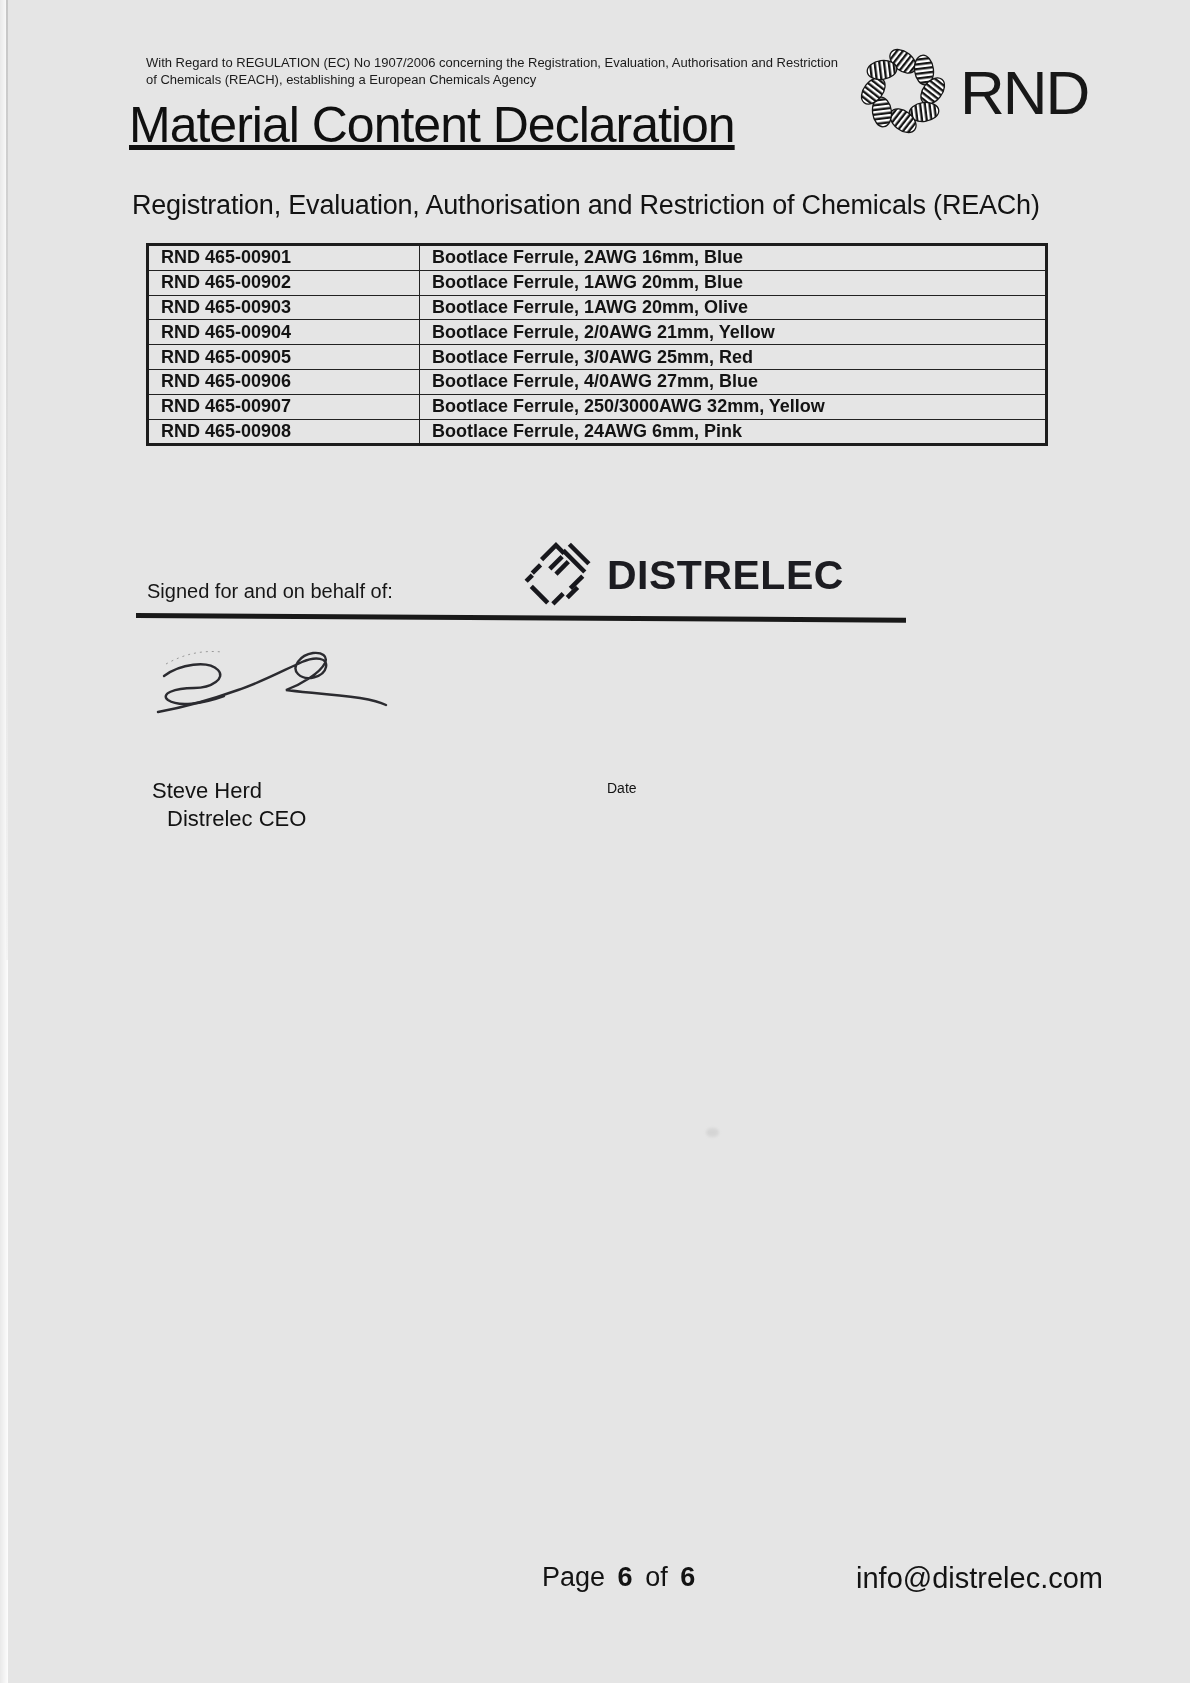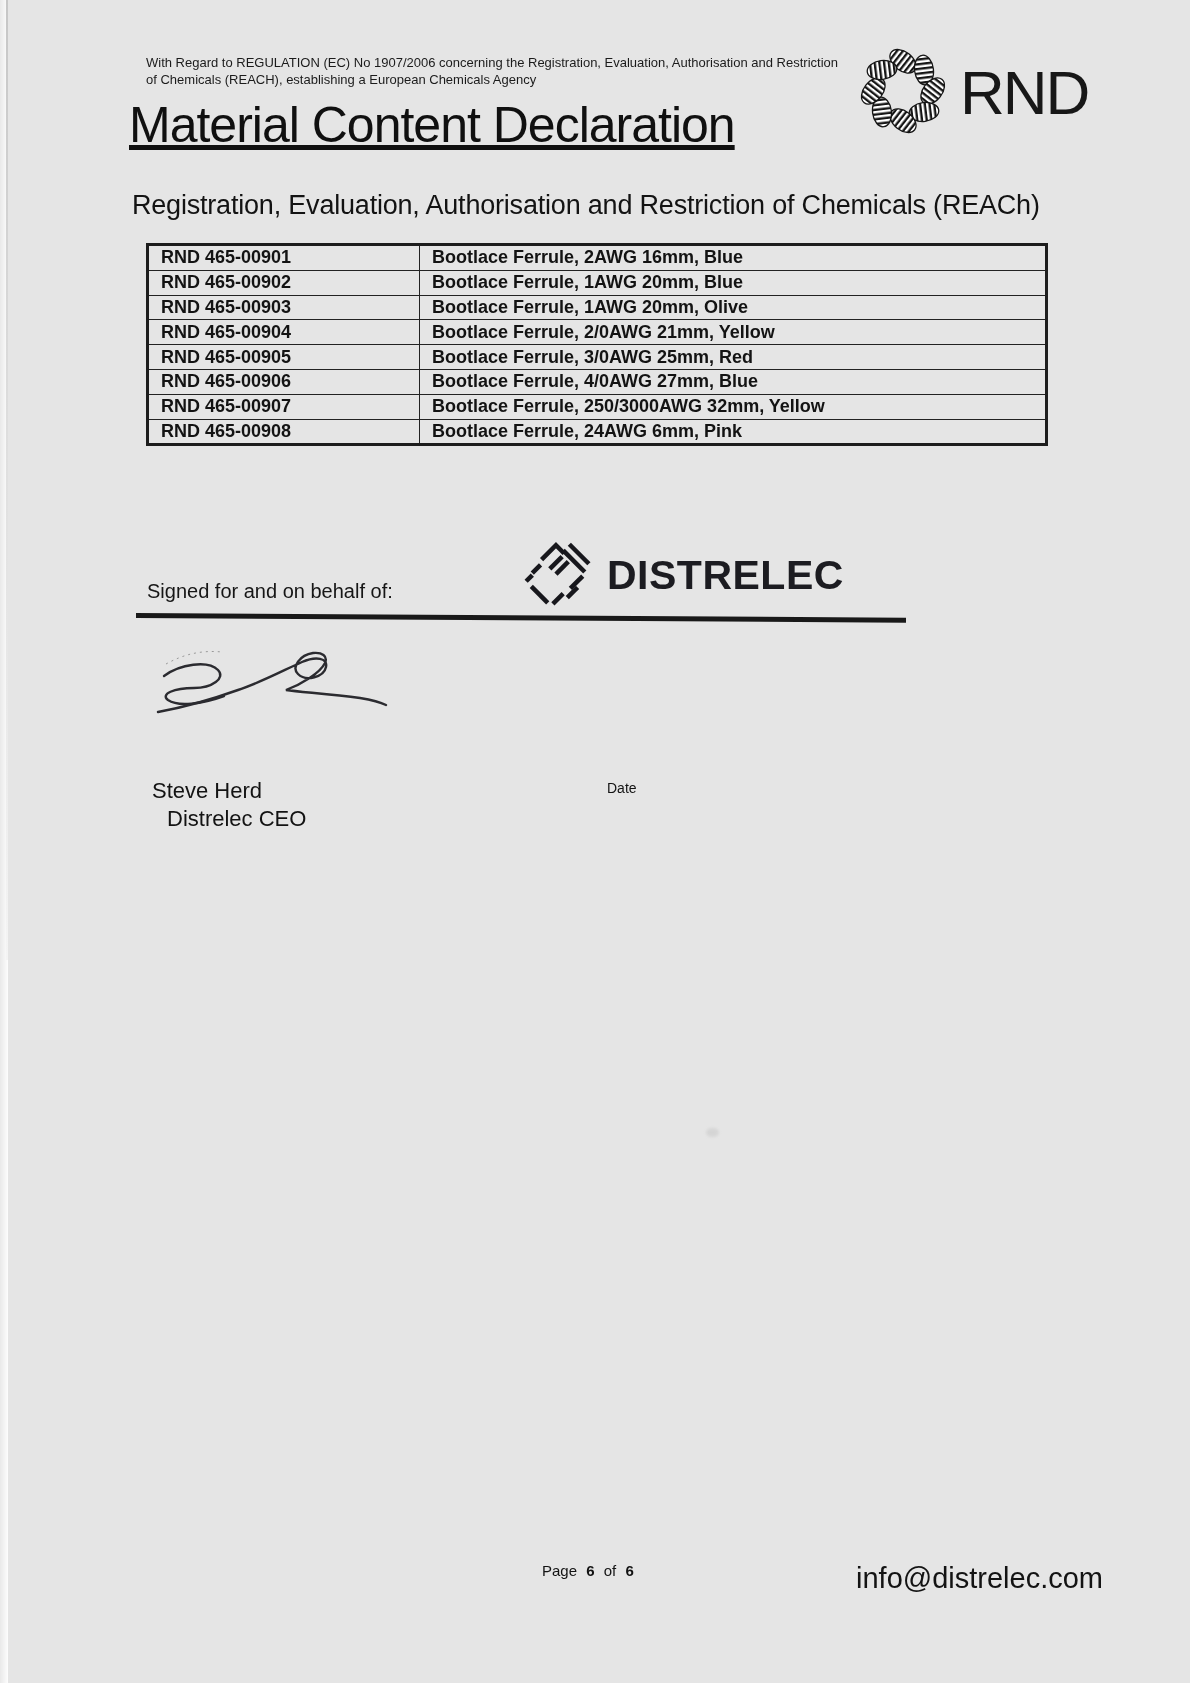--- a/index.html
+++ b/index.html
@@ -37,21 +37,21 @@
   .distrelec-text { position:absolute; left:607px; top:552px; font-size:41px; font-weight:bold;
     letter-spacing:0.5px; color:#1c1c21; white-space:nowrap; }
   .sign-rule { position:absolute; left:136px; top:613px; width:770px; height:5px;
     background:#191919; transform:rotate(0.35deg); transform-origin:left center; }
   .signature { position:absolute; left:150px; top:642px; }
   .signer-name  { position:absolute; left:152px; top:778px; font-size:22px; color:#131313; }
   .signer-title { position:absolute; left:152px; top:806px; font-size:22px; color:#131313;margin-left:15px; }
   .date-label   { position:absolute; left:607px; top:780px; font-size:14px; color:#131313; }
 
   
-  .footer-page  { position:absolute; left:542px; top:1562px; font-size:15px; color:#131313; }
+  .footer-page  { position:absolute; left:542px; top:1562px; font-size:27px; color:#131313; }
   .footer-page .num { font-weight:bold; }
   .footer-page span { margin-right:5px; }
   .footer-email { position:absolute; left:856px; top:1562px; font-size:29px; color:#131313; }
 </style>
 </head>
 <body>
 
 <div class="page">
 
   <div class="scan-edge-left"></div>

